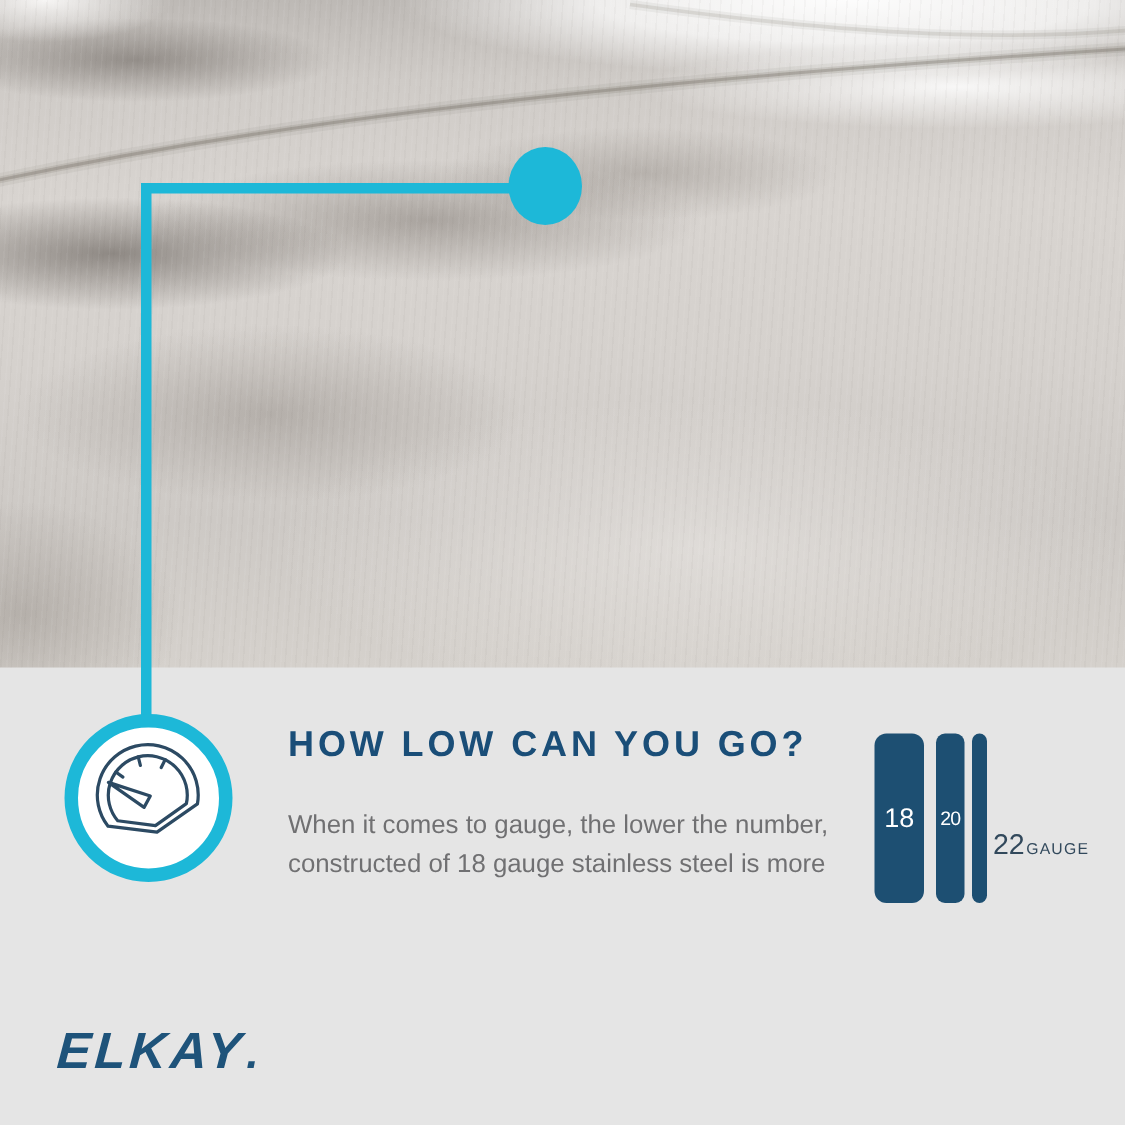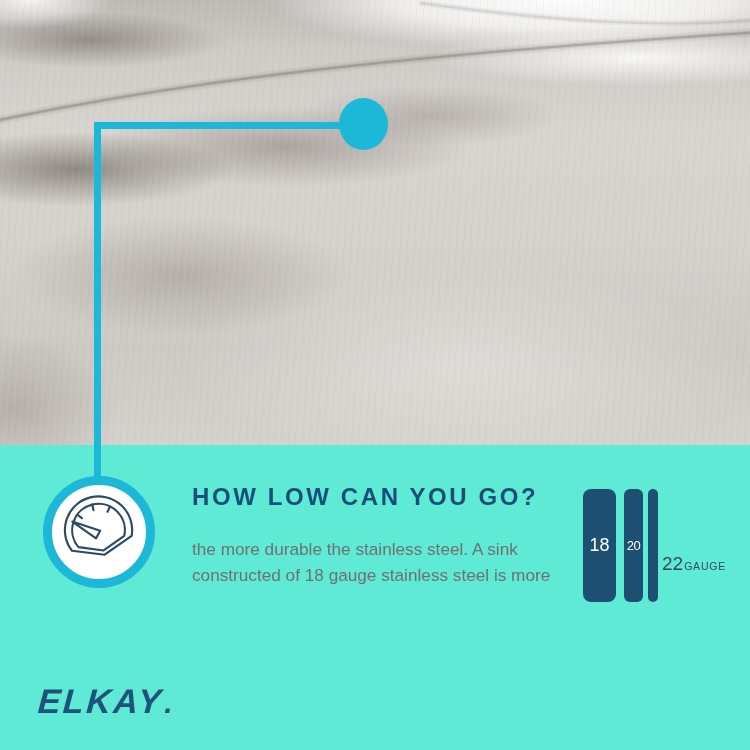--- a/index.html
+++ b/index.html
@@ -8,21 +8,21 @@
     --bar-blue:#1d4f72;
     --body-gray:#707072;
     --gauge-text:#32495c;
     --logo-blue:#1e537a;
     --icon-stroke:#2c4a63;
   }
   *{margin:0;padding:0;box-sizing:border-box;}
   html,body{background:#ffffff;}
   body{font-family:"Liberation Sans", sans-serif;}
   .canvas{
-    position:relative;width:750px;height:750px;background:#5eead4;overflow:hidden;
+    position:relative;width:750px;height:750px;background:#e5e5e5;overflow:hidden;
   }
 
   
   .photo{
     position:absolute;left:0;top:0;width:750px;height:445px;overflow:hidden;
     background:
       repeating-linear-gradient(94deg,
         rgba(255,255,255,0.05) 0px, rgba(255,255,255,0.05) 1px,
         rgba(0,0,0,0) 1px, rgba(0,0,0,0) 3px,
         rgba(95,88,82,0.04) 3px, rgba(95,88,82,0.04) 4px,
@@ -119,21 +119,21 @@
         <path class="gauge-ink" d="M 22.6 17.3 L 26.5 21.9"></path>
         <path class="gauge-ink" d="M 40 11 L 40 17"></path>
         <path class="gauge-ink" d="M 57.4 17.3 L 53.5 21.9"></path>
         <path class="gauge-ink" d="M 16 23 L 41.5 39 L 35.5 45.5 Z"></path>
       </g>
     </svg>
   </div>
 
   <h1 class="heading">HOW LOW CAN YOU GO?</h1>
   <div class="body-text">
-    <div>the more durable the stainless steel. A sink</div>
+    <div>When it comes to gauge, the lower the number,</div>
     <div>constructed of 18 gauge stainless steel is more</div>
   </div>
 
   <div>
     <div class="bar bar-1">
       <span>18</span>
     </div>
     <div class="bar bar-2">
       <span>20</span>
     </div>

